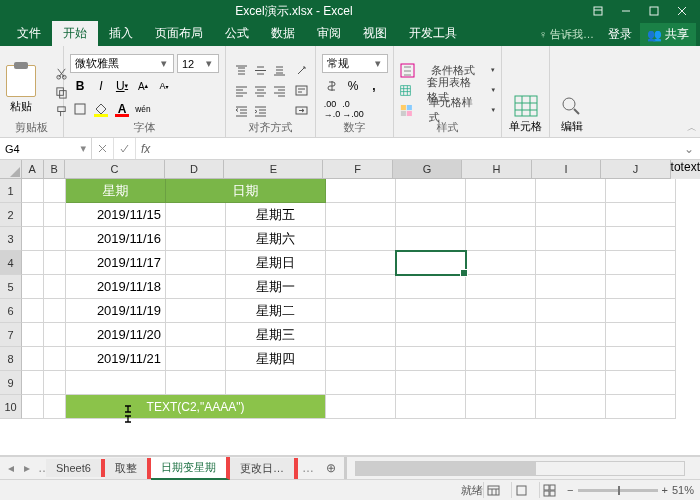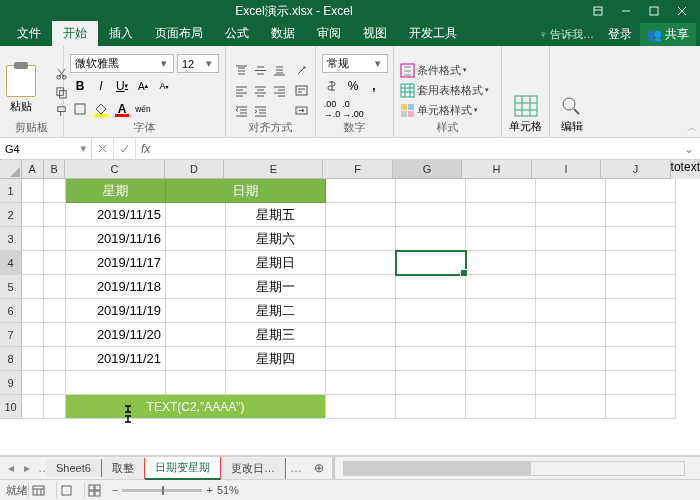--- a/index.html
+++ b/index.html
@@ -33,21 +33,21 @@
 .rb{width:20px;height:20px;display:flex;align-items:center;justify-content:center;font-size:12px}
 .rb svg{width:14px;height:14px;stroke:#444;fill:#444}
 .colorbar{position:absolute;bottom:2px;left:3px;right:3px;height:3px}
 .align-body{display:flex;gap:4px}
 .acol{display:flex;flex-direction:column;gap:2px}
 .arow{display:flex;gap:1px}
 .ab{width:18px;height:18px;display:flex;align-items:center;justify-content:center}
 .ab svg{width:13px;height:13px;stroke:#555;fill:none;stroke-width:1}
 .num-body{display:flex;flex-direction:column;gap:3px}
 .style-body{display:flex;flex-direction:column;gap:2px;padding-top:1px}
-.srow{display:flex;align-items:center;gap:2px;font-size:11px;color:#444;height:18px}
+.srow{display:flex;align-items:center;gap:16px;font-size:11px;color:#444;height:18px}
 .srow .sico{width:15px;height:15px}
 .cell-body,.edit-body{display:flex;flex-direction:column;align-items:center;gap:2px;padding-top:2px}
 .gridico{width:24px;height:22px}
 .namebox-row{height:22px;background:#fff;border-bottom:1px solid #d4d4d4;display:flex;align-items:center}
 .namebox{width:92px;height:100%;border-right:1px solid #d4d4d4;display:flex;align-items:center;padding:12px 5px;font-size:11px;justify-content:space-between}
 .fx-area{display:flex;align-items:center;height:100%}
 .fxbtn{width:22px;height:100%;display:flex;align-items:center;justify-content:center;border-right:1px solid #e0e0e0;color:#888}
 .fxbtn svg{width:11px;height:11px;stroke:#888;fill:none}
 .fx{font-style:italic;color:#666;padding:0 5px}
 .formula-input{flex:1;height:100%;padding:0 5px;font-size:11px}
@@ -65,27 +65,27 @@
 .hdr-cell:first-of-type{background:#7ab648}
 .date-cell{justify-content:flex-end}
 .wd-cell{justify-content:center}
 .formula-cell{background:#8bc34a;color:#fff;justify-content:center;font-size:12px}
 .active-cell{outline:2px solid #217346;outline-offset:-1px;position:relative}
 .active-cell:after{content:"";position:absolute;right:-3px;bottom:-3px;width:6px;height:6px;background:#217346;border:1px solid #fff}
 .cursor-ico{position:absolute;top:244px;left:118px;z-index:100;pointer-events:none}
 .sheet-tabs-row{height:23px;background:#f1f1f1;display:flex;align-items:center;border-top:1px solid #d4d4d4}
 .stnav{display:flex;gap:2px;padding:0 4px}
 .stnav div{width:14px;height:14px;display:flex;align-items:center;justify-content:center;color:#888}
-.stab{padding:3px 10px;font-size:11px;border-right:1px solid #ef4444;background:#fff;color:#444;cursor:pointer}
+.stab{padding:3px 10px;font-size:11px;border-right:4px solid #ef4444;background:#fff;color:#444;cursor:pointer}
 .stab.active{background:#fff;color:#217346;border-bottom:2px solid #217346;font-weight:500}
 .stab.inactive{background:#eaeaea}
 .addsheet{padding:0 8px;color:#666}
 .hscroll{flex:1;margin:0 15px 0 8px;height:15px;background:#f1f1f1;border:1px solid #ccc;position:relative}
 .hscroll .thumb{position:absolute;left:0;width:55%;top:0;bottom:0;background:#cdcdcd}
-.statusbar{height:21px;background:#f1f1f1;display:flex;align-items:center;padding:0 6px;justify-content:flex-start;font-size:11px;color:#555;border-top:1px solid #d4d4d4}
+.statusbar{height:21px;background:#f1f1f1;display:flex;align-items:center;padding:0 6px;justify-content:flex-end;font-size:11px;color:#555;border-top:1px solid #d4d4d4}
 .sb-right{display:flex;align-items:center;gap:8px}
 .viewbtn{width:20px;height:16px;display:flex;align-items:center;justify-content:center;border-left:1px solid #d4d4d4}
 .viewbtn svg{width:13px;height:13px;stroke:#666;fill:none}
 .zoom{display:flex;align-items:center;gap:4px}
 .zslider{width:80px;height:3px;background:#c0c0c0;position:relative}
 .zslider:before{content:"";position:absolute;left:50%;top:-3px;width:2px;height:9px;background:#777}
 
 .cA{width:22px}.cB{width:22px}.cC{width:100px}.cD{width:60px}.cE{width:100px}.cF{width:70px}.cG{width:70px}.cH{width:70px}.cI{width:70px}.cJ{width:70px}
 .rh24{height:24px}
 </style>

